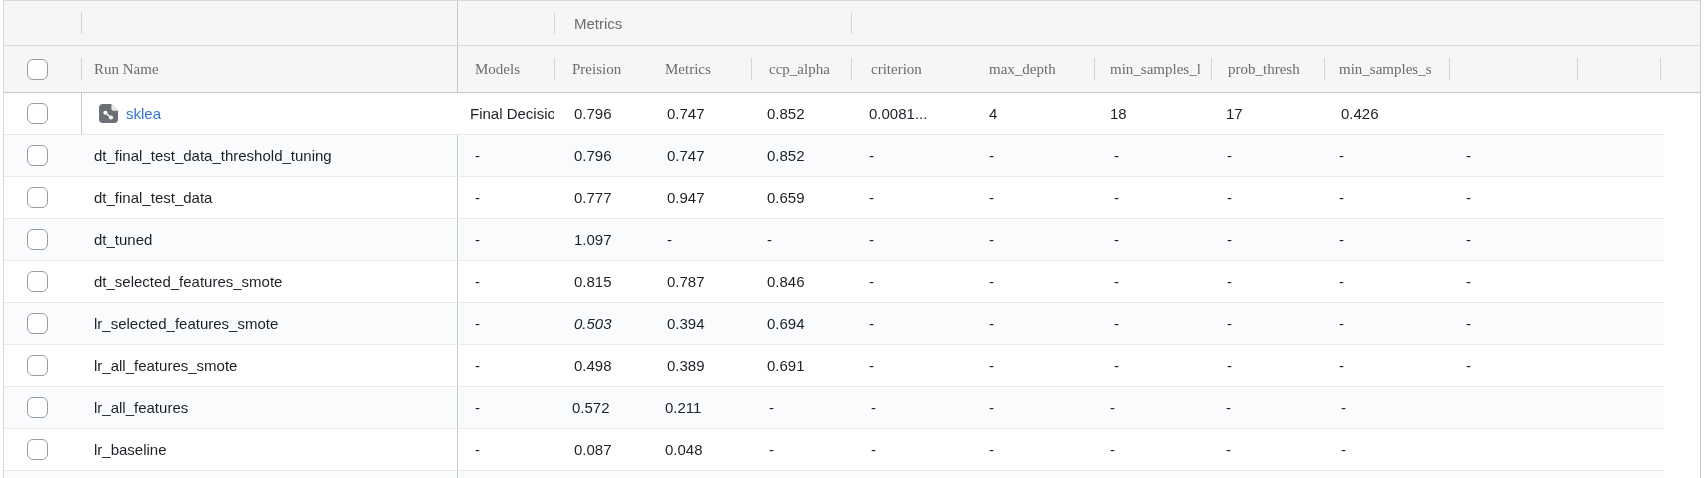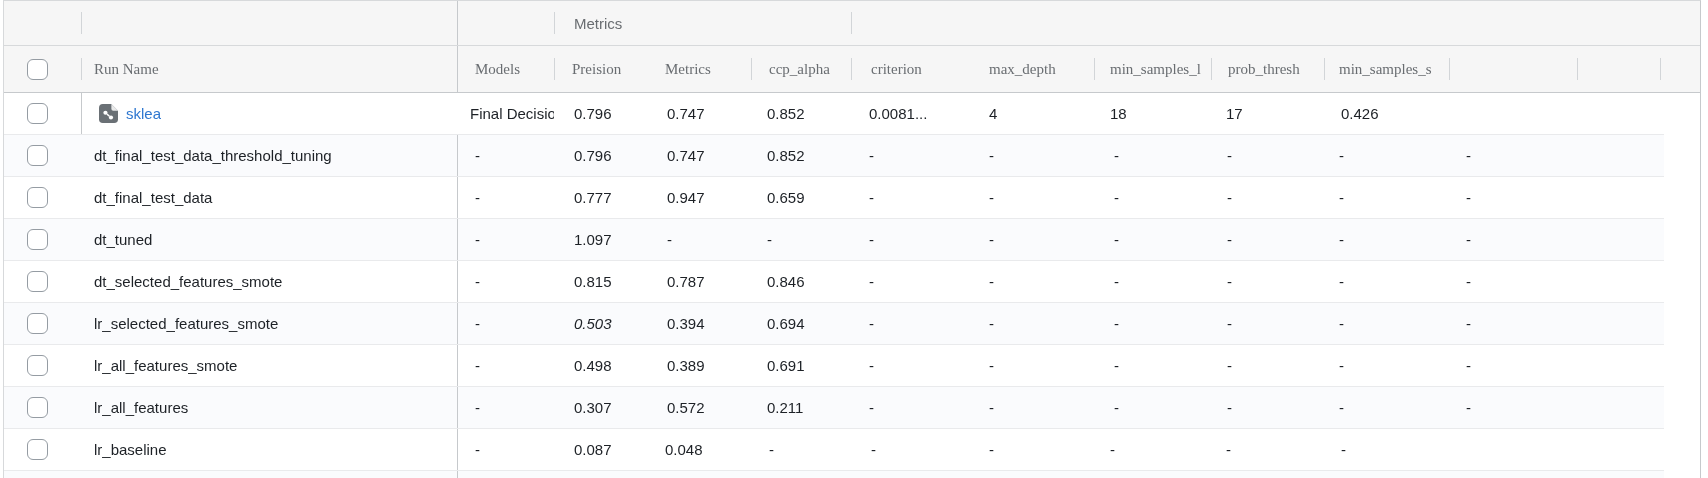--- a/index.html
+++ b/index.html
@@ -225,21 +225,20 @@
         <div class="cell " style="padding-left: 15px;">-</div>
         <div class="cell " style="padding-left: 17px;">-</div>
         <div class="cell "></div>
       </div>
       <div class="row brow stripe">
         <div class="cell cb">
           <span class="checkbox"></span>
         </div>
         <div class="cell c-run runname">lr_all_features</div>
         <div class="cell c-models">-</div>
-        <div class="cell " style="padding-left: 20px;">0.307</div>
         <div class="cell ">0.572</div>
         <div class="cell " style="padding-left: 16px;">0.211</div>
         <div class="cell ">-</div>
         <div class="cell " style="padding-left: 20px;">-</div>
         <div class="cell " style="padding-left: 20px;">-</div>
         <div class="cell " style="padding-left: 16px;">-</div>
         <div class="cell " style="padding-left: 15px;">-</div>
         <div class="cell " style="padding-left: 17px;">-</div>
         <div class="cell "></div>
       </div>

